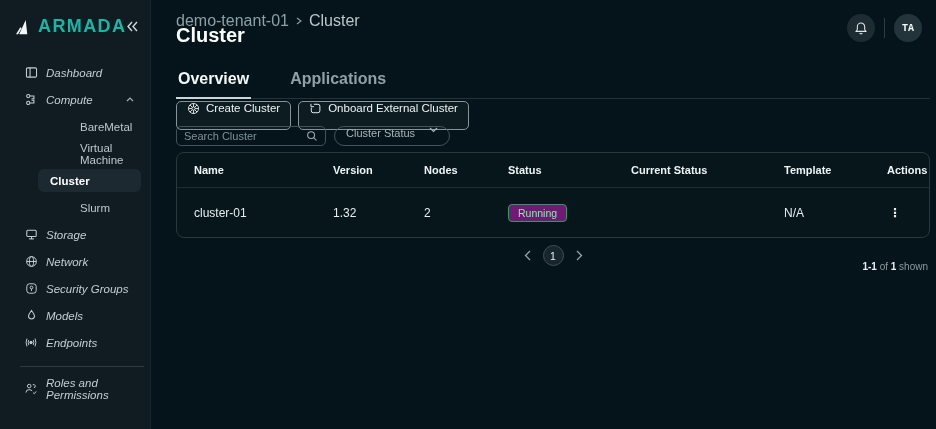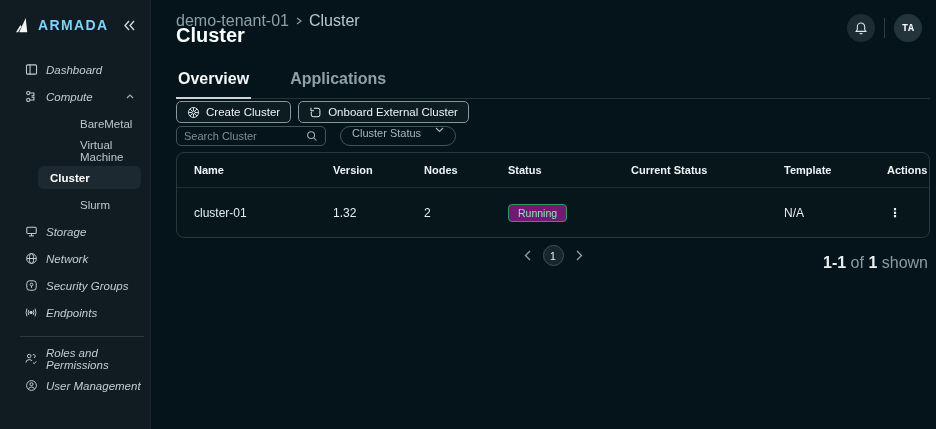--- a/index.html
+++ b/index.html
@@ -9,21 +9,21 @@
     position:relative; width:936px; height:429px; overflow:hidden;
     background:#04141a; color:#e8eef0;
   }
   
   .sidebar {
     position:absolute; left:0; top:0; width:151px; height:100%;
     background:#111b22; border-right:1px solid #1a262d;
   }
   .logo-row { display:flex; align-items:center; padding:16px 14px 0 14px; }
   .logo-mark { display:flex; }
-  .brand { font-size:14px; font-weight:700; letter-spacing:1.4px; color:#7dd3fc; margin-left:6px; }
+  .brand { font-size:18px; font-weight:700; letter-spacing:1.4px; color:#14b8a6; margin-left:6px; }
   .collapse { margin-left:auto; display:flex; cursor:pointer; }
   .side-nav { margin-top:22px; }
   .nav-item {
     height:27px; display:flex; align-items:center; padding-left:24px;
     color:#c3ced2; font-size:11.5px; cursor:pointer;font-style:italic;
   }
   .nav-item .ic { width:14px; height:14px; margin-right:8px; display:flex; align-items:center; justify-content:center; }
   .nav-item .caret { margin-left:auto; margin-right:16px; display:flex; }
   .sub-item {
     height:27px; display:flex; align-items:center; padding-left:80px;
@@ -52,25 +52,25 @@
   .crumb-b { color:#bac7cb; }
   .page-title { position:absolute; left:25px; top:24px; font-size:20px; font-weight:700; color:#fbfdfd; }
   .tabbar {
     position:absolute; left:25px; right:6px; top:64px;
     display:flex; gap:37px; border-bottom:1px solid #22343a;
   }
   .tab { padding:6px 2px 9px 2px; font-size:16px; font-weight:700; color:#8fa1a6; cursor:pointer; }
   .tab.active { color:#f4f7f7; border-bottom:2px solid #ccd5d8; margin-bottom:-1px; }
   .btn-row { position:absolute; left:25px; top:101px; display:flex; gap:7px; }
   .btn {
-    height:22px; display:flex; align-items:center; gap:6px; padding:0 10px;
+    height:29px; display:flex; align-items:flex-start; gap:6px; padding:0 10px;
     background:#0c1c21; border:1px solid #87949a; border-radius:5px;
     color:#eef2f3; font-size:11.5px; cursor:pointer; white-space:nowrap;
   }
-  .filter-row { position:absolute; left:25px; top:126px; display:flex; gap:14px; align-items:center; }
+  .filter-row { position:absolute; left:25px; top:126px; display:flex; gap:8px; align-items:center; }
   .search-box {
     width:150px; height:20px; border:1px solid #42545a; border-radius:5px;
     display:flex; align-items:center; padding:0 7px; background:transparent;
   }
   .search-box input {
     flex:1; border:none; outline:none; background:transparent;
     color:#cfd8da; font-size:11px; font-family:inherit; min-width:0;
   }
   .search-box input::placeholder { color:#7f9196; }
   .status-select {
@@ -100,21 +100,21 @@
   .pagination {
     position:absolute; left:25px; right:6px; top:245px;
     display:flex; justify-content:center; align-items:center; gap:12px;
   }
   .page-chev { display:flex; cursor:pointer; }
   .page-num {
     width:21px; height:21px; border-radius:50%; background:#16262c;
     border:1px solid #3e5056; display:flex; align-items:center; justify-content:center;
     color:#e8eef0; font-size:10.5px; cursor:pointer;
   }
-  .summary { position:absolute; right:8px; top:254px; font-size:16px; color:#8b9ca1; }
+  .summary { position:absolute; right:8px; top:261px; font-size:10px; color:#8b9ca1; }
   .summary b { color:#e8eef0; font-weight:700; }
   svg { display:block; }
 </style>
 </head>
 <body>
 
 <div id="app">
 
   <div class="sidebar">
     <div class="logo-row">
@@ -200,20 +200,28 @@
         <span class="ic">
           <svg width="13" height="13" viewBox="0 0 16 16" fill="none" stroke="#c3ced2" stroke-width="1.2">
             <rect x="2.2" y="2.2" width="11.6" height="11.6" rx="3.4"></rect>
             <circle cx="8" cy="6.8" r="1.7"></circle>
               <line x1="8" y1="8.5" x2="8" y2="11"></line>
           </svg>
         </span>
         <span>Security Groups</span>
       </div>
 
+      <div class="nav-item">
+        <span class="ic">
+          <svg width="13" height="13" viewBox="0 0 16 16" fill="none" stroke="#c3ced2" stroke-width="1.3">
+            <path d="M8 1.8 Q4.6 6 4.2 9.2 a3.9 3.9 0 0 0 7.6 0 Q11.4 6 8 1.8 Z"></path>
+          </svg>
+        </span>
+        <span>Models</span>
+      </div>
 
       <div class="nav-item">
         <span class="ic">
           <svg width="14" height="13" viewBox="0 0 16 16" fill="none" stroke="#c3ced2" stroke-width="1.2">
             <circle cx="8" cy="8" r="1.5" fill="#c3ced2"></circle>
             <path d="M5.2 5 Q3.8 8 5.2 11"></path>
               <path d="M10.8 5 Q12.2 8 10.8 11"></path>
             <path d="M3 3.2 Q1 8 3 12.8"></path>
               <path d="M13 3.2 Q15 8 13 12.8"></path>
           </svg>
@@ -228,30 +236,20 @@
           <svg width="14" height="13" viewBox="0 0 16 16" fill="none" stroke="#c3ced2" stroke-width="1.2">
             <circle cx="5.8" cy="5" r="2.2"></circle>
             <path d="M1.8 13 Q1.8 9.4 5.8 9.4 Q8.4 9.4 9.4 11"></path>
             <path d="M10.2 3.4 a2 2 0 1 1 1.4 3.7"></path>
             <path d="M10.6 13.2 L12 14.4 L14.4 11.6"></path>
           </svg>
         </span>
         <span>Roles and Permissions</span>
       </div>
 
-      <div class="nav-item">
-        <span class="ic">
-          <svg width="13" height="13" viewBox="0 0 16 16" fill="none" stroke="#c3ced2" stroke-width="1.2">
-            <circle cx="8" cy="8" r="6"></circle>
-            <circle cx="8" cy="6.4" r="1.9"></circle>
-            <path d="M4.4 12.6 Q5 9.8 8 9.8 Q11 9.8 11.6 12.6"></path>
-          </svg>
-        </span>
-        <span>User Management</span>
-      </div>
 
     </div>
   </div>
 
   <div class="main">
 
     <div class="topbar">
       <span class="icon-circle">
         <svg width="14" height="15" viewBox="0 0 16 17" fill="none" stroke="#dfe7e9" stroke-width="1.2">
           <path d="M8 2.2 a4.2 4.2 0 0 1 4.2 4.2 V9.6 L13.6 11.8 H2.4 L3.8 9.6 V6.4 A4.2 4.2 0 0 1 8 2.2 Z"></path>

